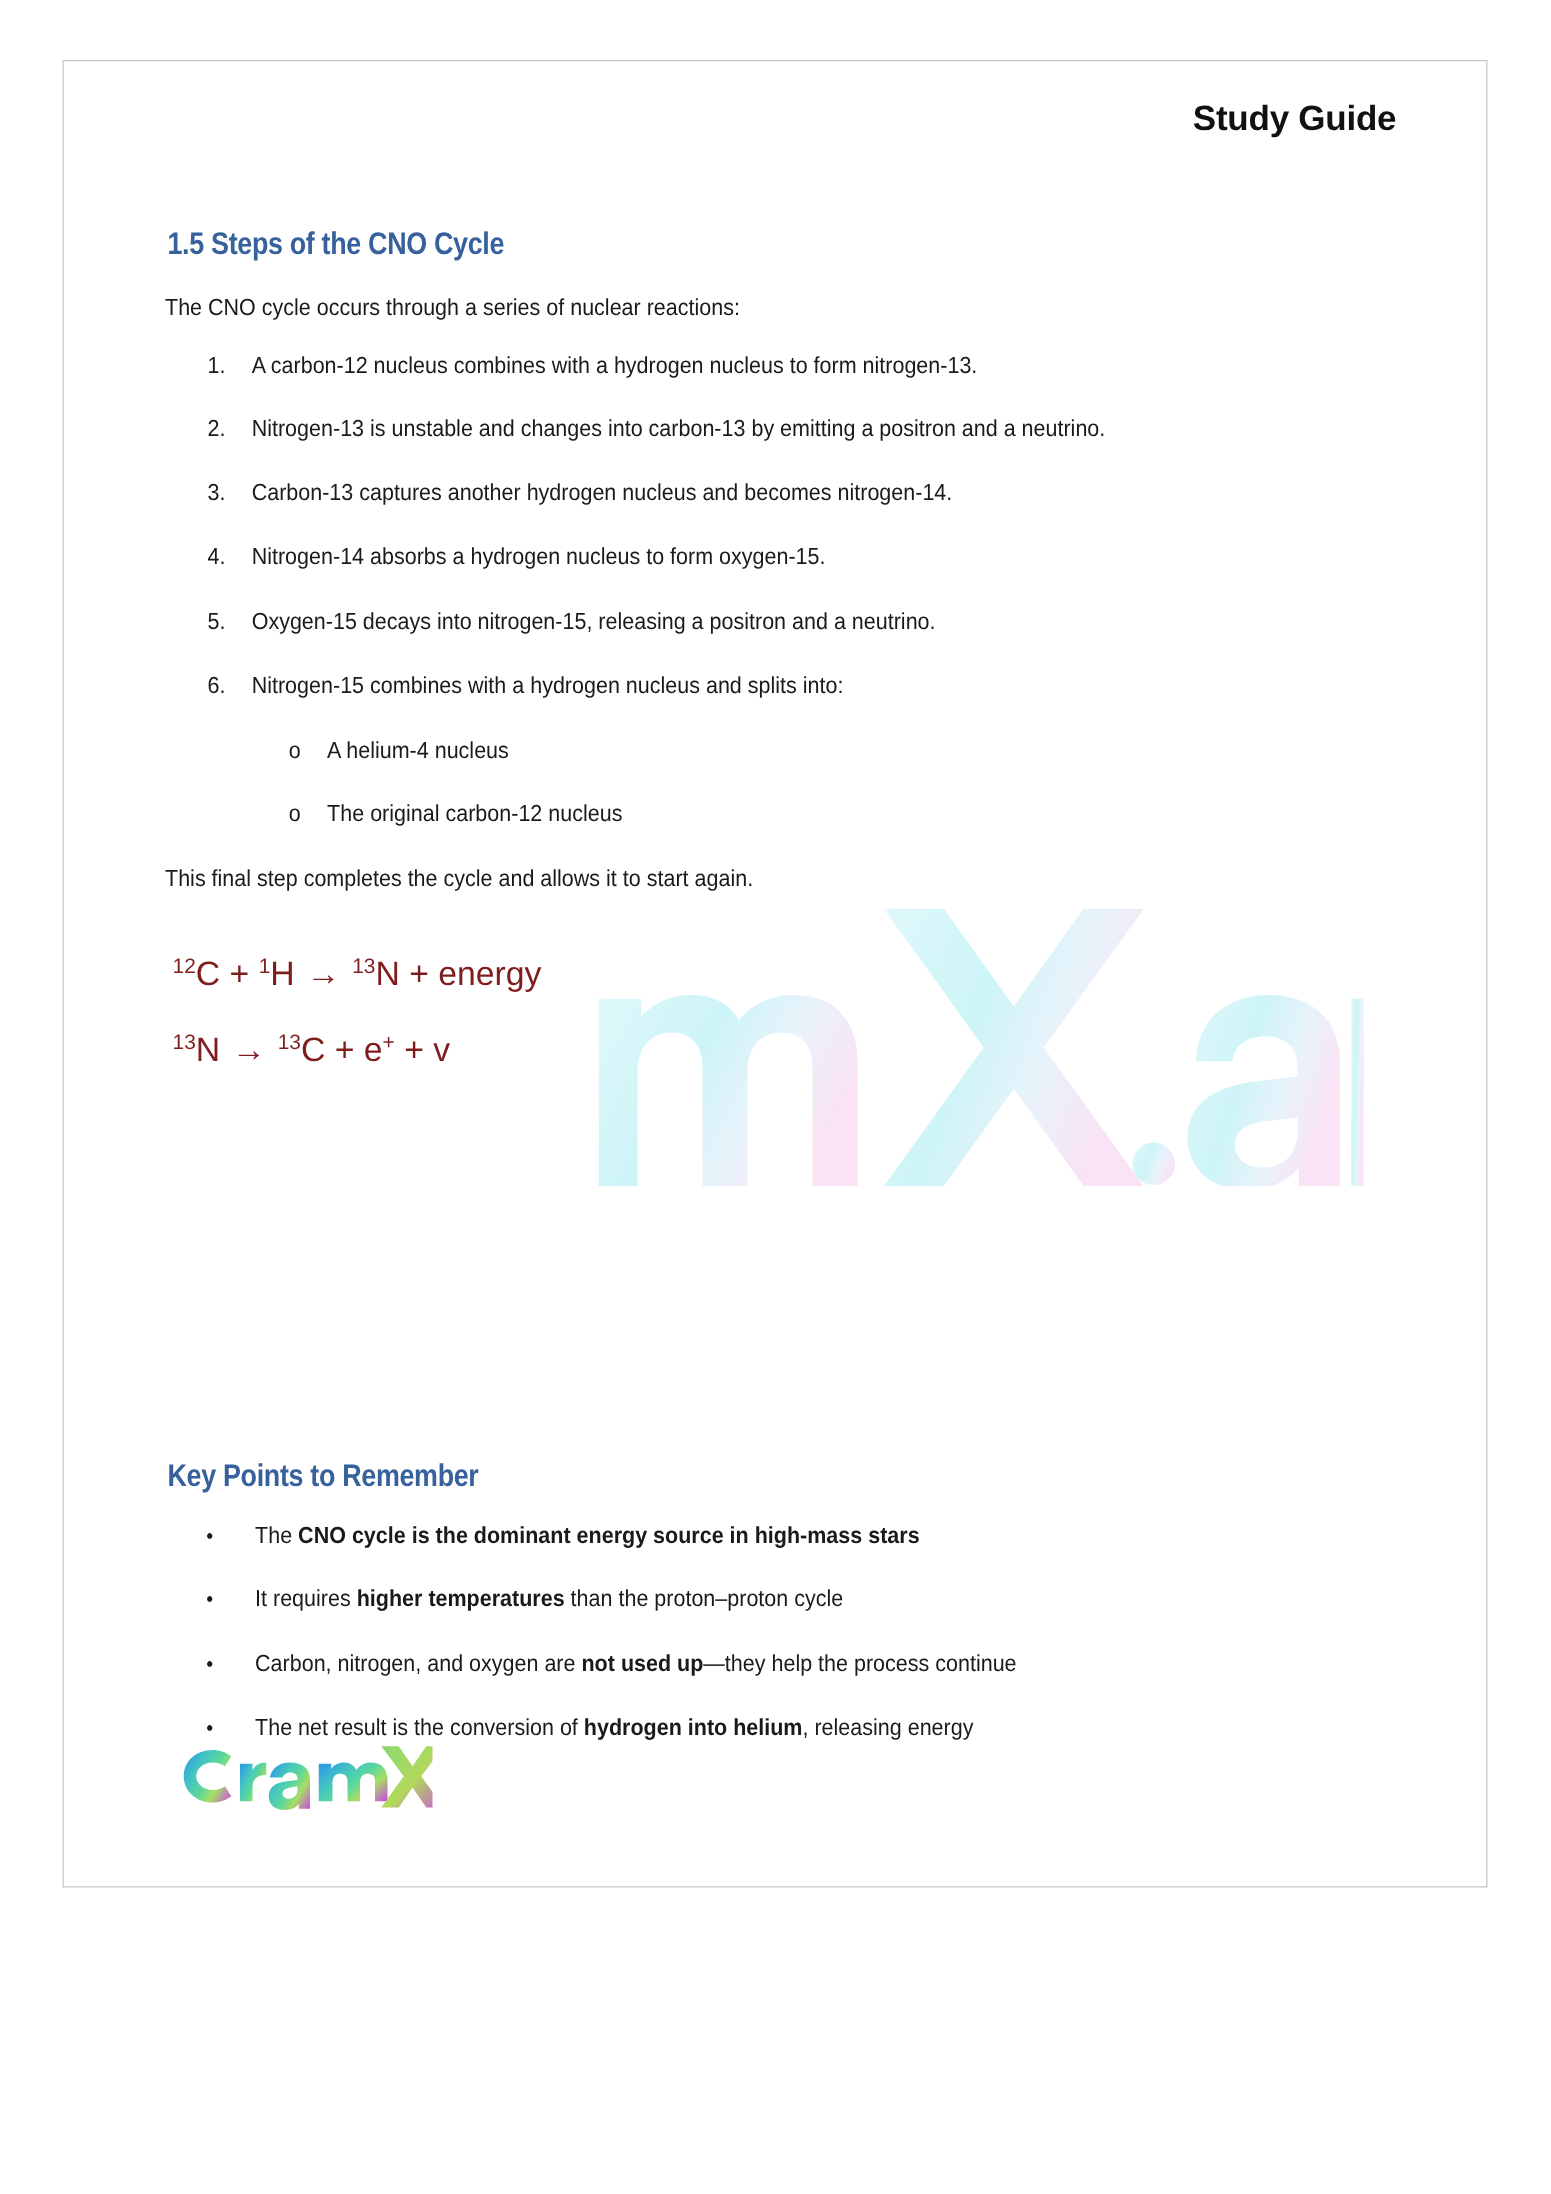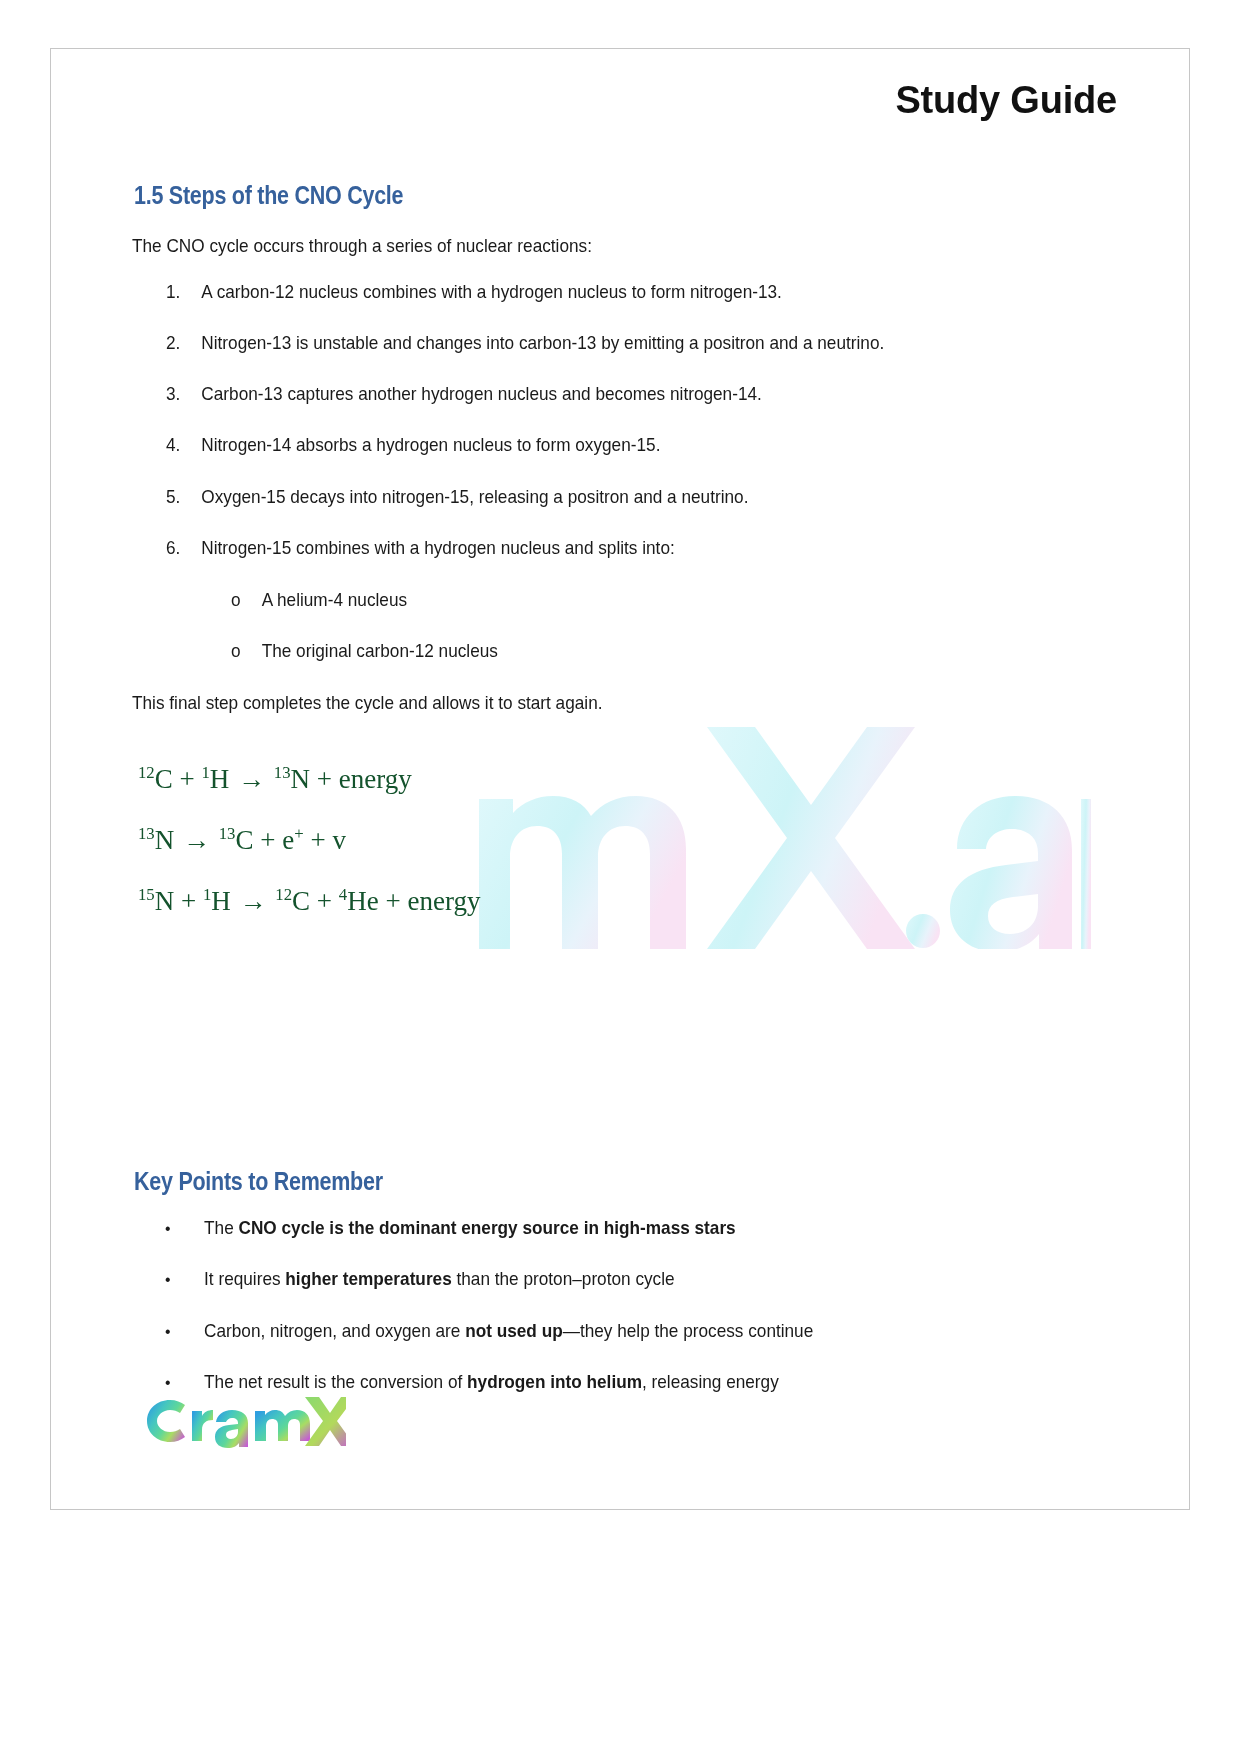--- a/index.html
+++ b/index.html
@@ -45,21 +45,21 @@
     position: relative;
     z-index: 2;
     padding: 0;
   }
 
   
   .doc-header {
     position: absolute;
     top: 30px;
     right: 72px;
-    font-size: 38px;
+    font-size: 28px;
     font-weight: bold;
     color: #111111;
     letter-spacing: -0.2px;
     font-family: "Liberation Sans", sans-serif;
   }
 
   
   .h-section {
     position: absolute;
     left: 83px;
@@ -118,23 +118,23 @@
     width: 33px;
   }
 
   
   .equations {
     position: absolute;
     left: 87px;
     top: 700px;
   }
   .equation {
-    font-family: Liberation Serif, serif;
+    font-family: Liberation Sans, sans-serif;
     font-size: 27px;
-    color: #14532d;
+    color: #7f1d1d;
     height: 61px;
     line-height: 61px;
     white-space: nowrap;
   }
   .equation sup {
     font-size: 0.62em;
     vertical-align: super;
     line-height: 0;
   }
   .eq-arrow { padding: 0 2px; }
@@ -214,21 +214,20 @@
         <div class="olist-item" style="top: 488px;"><span class="marker">6.</span><span>Nitrogen-15 combines with a hydrogen nucleus and splits into:</span></div>
         <div class="sub-item" style="top: 540px;"><span class="marker">o</span><span>A helium-4 nucleus</span></div>
         <div class="sub-item" style="top: 591px;"><span class="marker">o</span><span>The original carbon-12 nucleus</span></div>
       </div>
 
     <div class="para" id="closing-para">This final step completes the cycle and allows it to start again.</div>
 
     <div class="equations" id="equations-block">
         <div class="equation" aria-label="12C + 1H → 13N + energy"><sup>12</sup><span>C</span><span> + </span><sup>1</sup><span>H</span><span class="eq-arrow"> → </span><sup>13</sup><span>N</span><span> + energy</span></div>
         <div class="equation" aria-label="13N → 13C + e+ + v"><sup>13</sup><span>N</span><span class="eq-arrow"> → </span><sup>13</sup><span>C</span><span> + e</span><sup>+</sup><span> + v</span></div>
-        <div class="equation" aria-label="15N + 1H → 12C + 4He + energy"><sup>15</sup><span>N</span><span> + </span><sup>1</sup><span>H</span><span class="eq-arrow"> → </span><sup>12</sup><span>C</span><span> + </span><sup>4</sup><span>He</span><span> + energy</span></div>
       </div>
 
     <div class="h-section" id="heading-key">Key Points to Remember</div>
 
     <div class="blist" id="bullets-list">
         <div class="blist-item" style="top: 1168px;"><span class="marker">•</span><span>The </span><b>CNO cycle is the dominant energy source in high-mass stars</b></div>
         <div class="blist-item" style="top: 1219px;"><span class="marker">•</span><span>It requires </span><b>higher temperatures</b><span> than the proton–proton cycle</span></div>
         <div class="blist-item" style="top: 1271px;"><span class="marker">•</span><span>Carbon, nitrogen, and oxygen are </span><b>not used up</b><span>—they help the process continue</span></div>
         <div class="blist-item" style="top: 1322px;"><span class="marker">•</span><span>The net result is the conversion of </span><b>hydrogen into helium</b><span>, releasing energy</span></div>
       </div>

